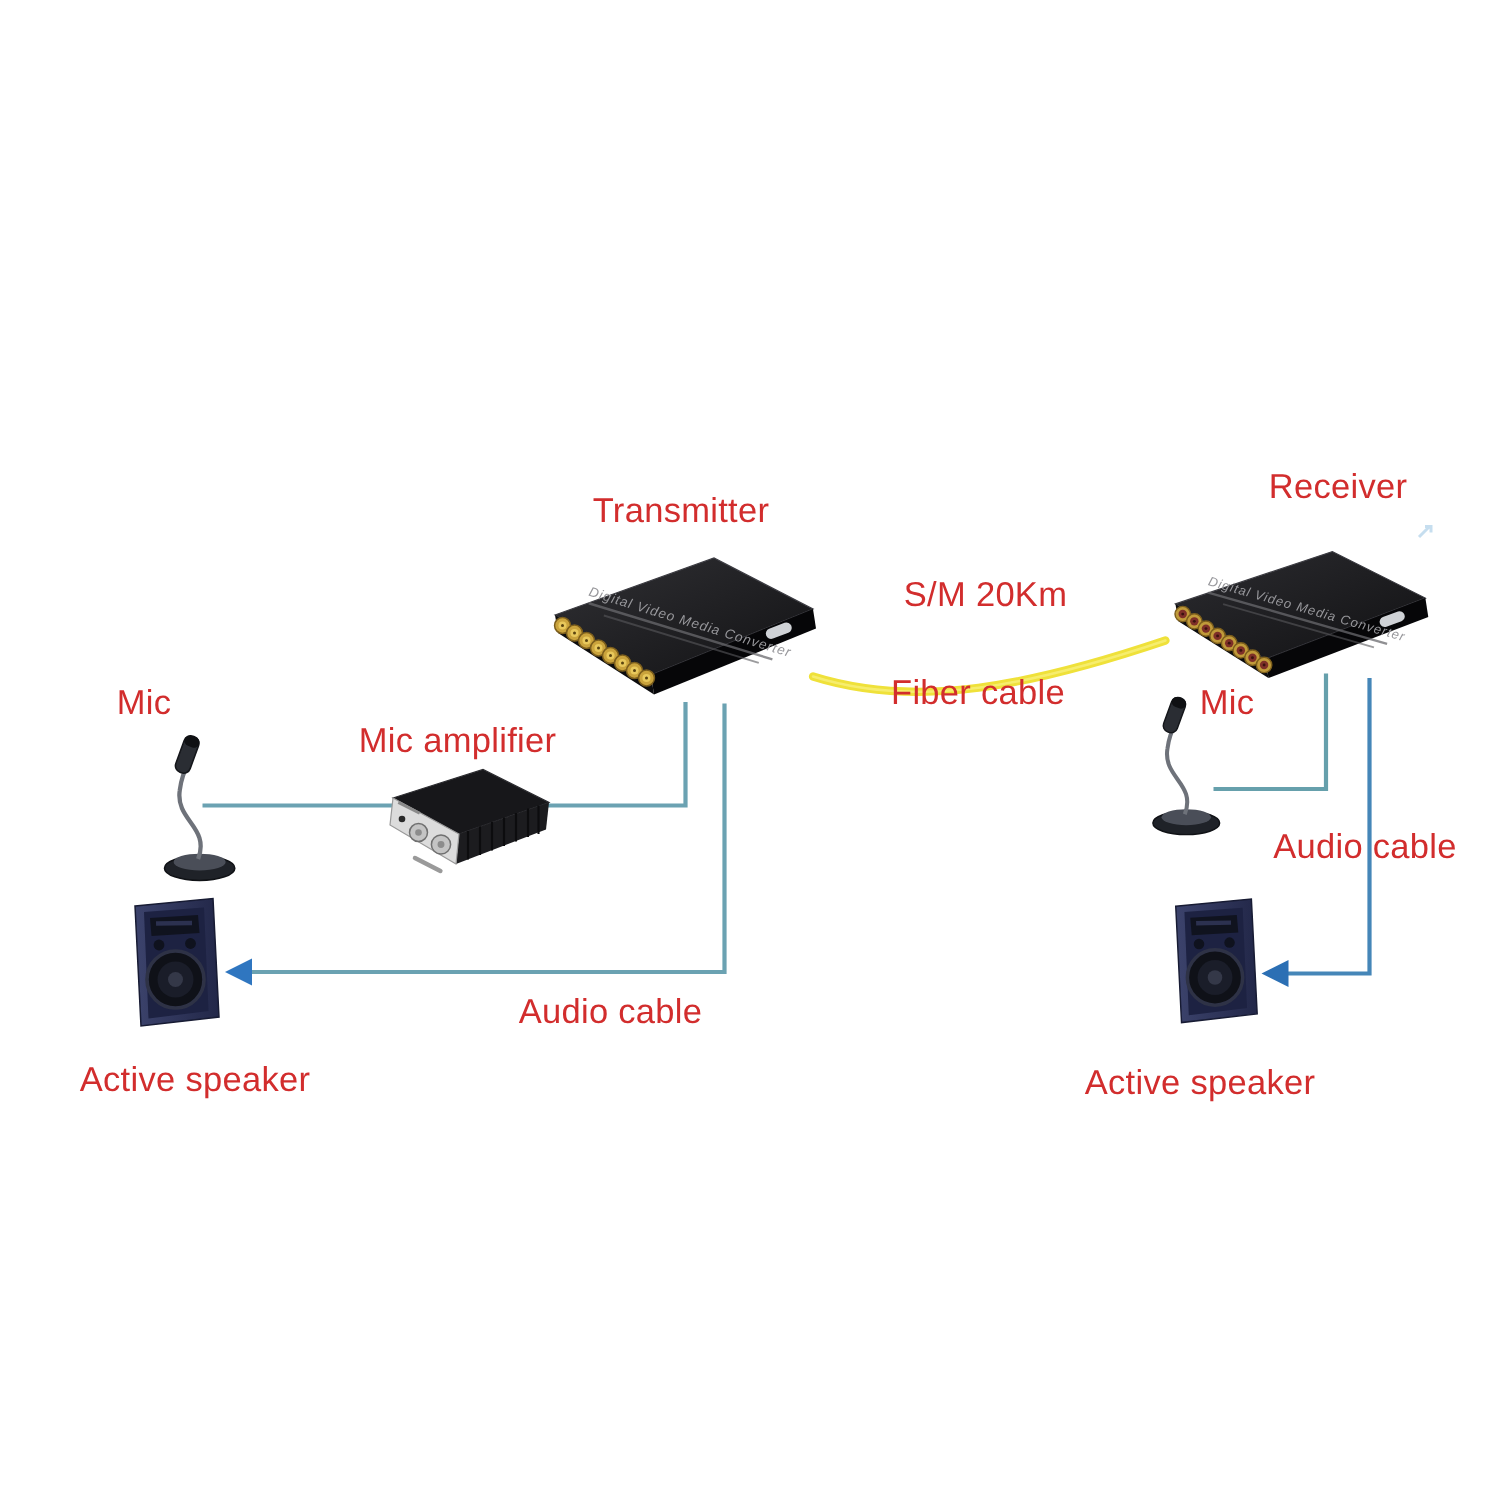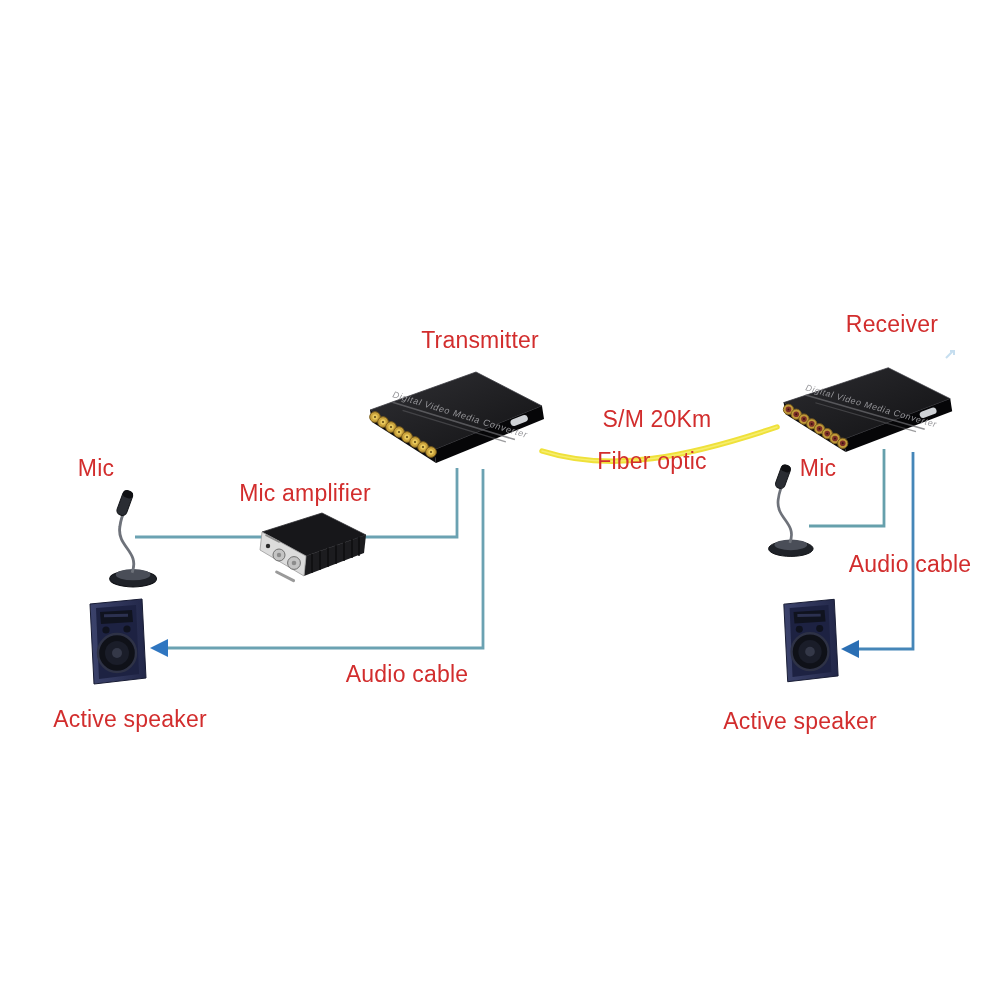--- a/index.html
+++ b/index.html
@@ -249,24 +249,24 @@
       <polygon points="16,15 48,13 49,25 17,27" fill="#10131f"></polygon>
       <rect x="20" y="17" width="24" height="3" fill="#2c3150" transform="rotate(-1 32 18)"></rect>
       <circle cx="22" cy="33" r="3.6" fill="#0f121e"></circle>
       <circle cx="43" cy="32" r="3.6" fill="#0f121e"></circle>
       <circle cx="33" cy="56" r="19" fill="#0f1118" stroke="#2e3246" stroke-width="2.4"></circle>
       <circle cx="33" cy="56" r="12" fill="#1a1d29"></circle>
       <circle cx="33" cy="56" r="5" fill="#343848"></circle>
     </svg>
   </div>
 
-  <div class="lbl" style="left:480px;top:328px">Transmitter</div>
+  <div class="lbl" style="left:454px;top:328px">Transmitter</div>
   <div class="lbl" style="left:892px;top:312px">Receiver</div>
-  <div class="lbl" style="left:657px;top:407px">S/M 20Km</div>
-  <div class="lbl" style="left:652px;top:449px">Fiber optic</div>
+  <div class="lbl" style="left:657px;top:384px">S/M 20Km</div>
+  <div class="lbl" style="left:652px;top:449px">Fiber cable</div>
   <div class="lbl" style="left:96px;top:456px">Mic</div>
   <div class="lbl" style="left:305px;top:481px">Mic amplifier</div>
   <div class="lbl" style="left:407px;top:662px">Audio cable</div>
   <div class="lbl" style="left:130px;top:707px">Active speaker</div>
   <div class="lbl" style="left:818px;top:456px">Mic</div>
   <div class="lbl" style="left:910px;top:552px">Audio cable</div>
   <div class="lbl" style="left:800px;top:709px">Active speaker</div>
 
 </div>
 

